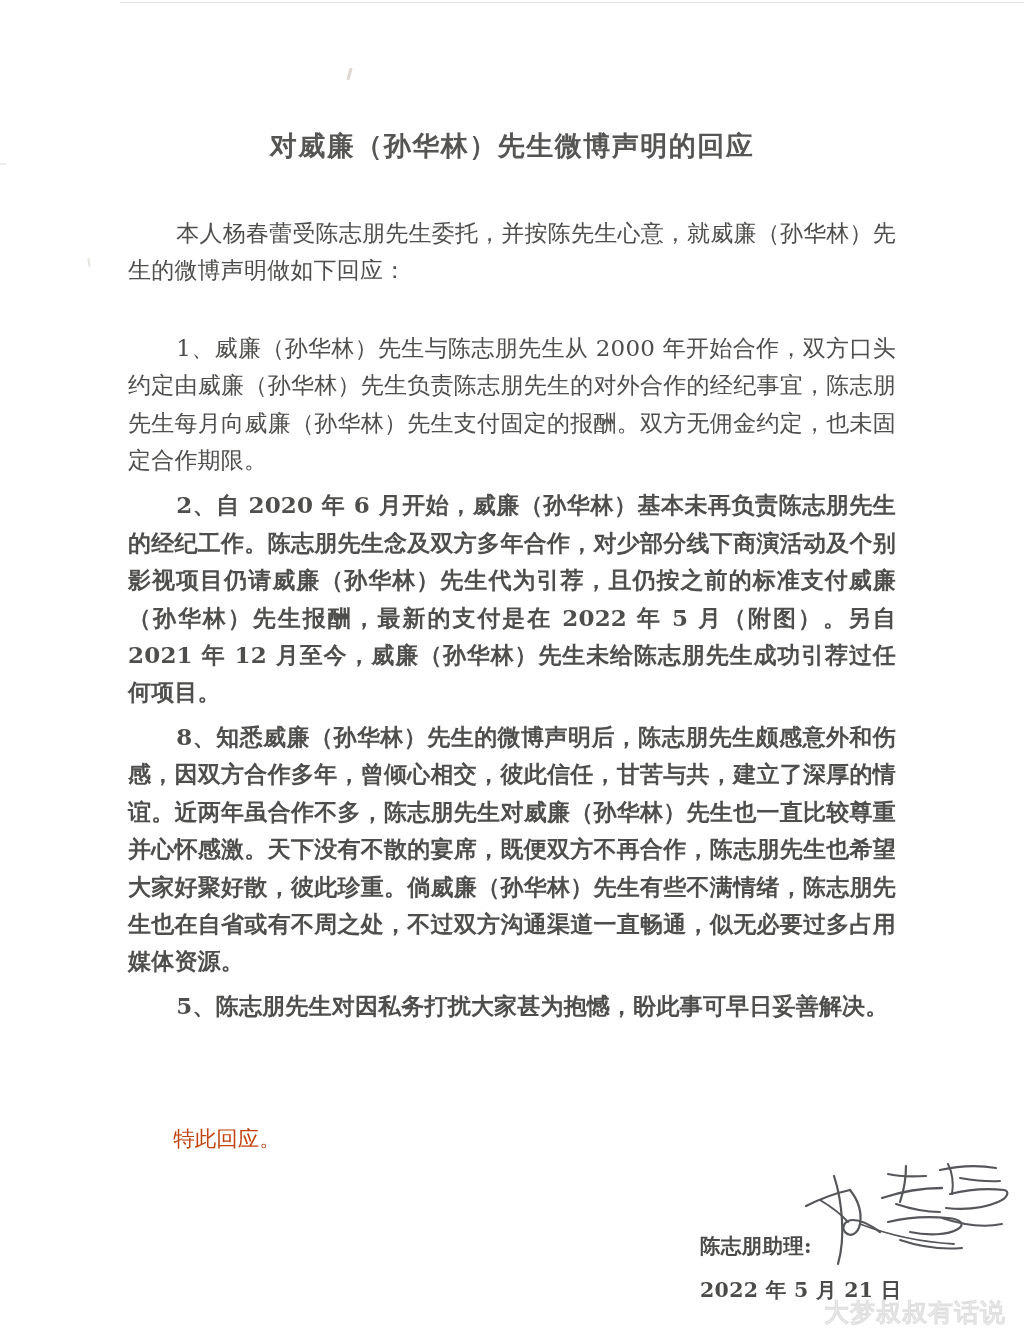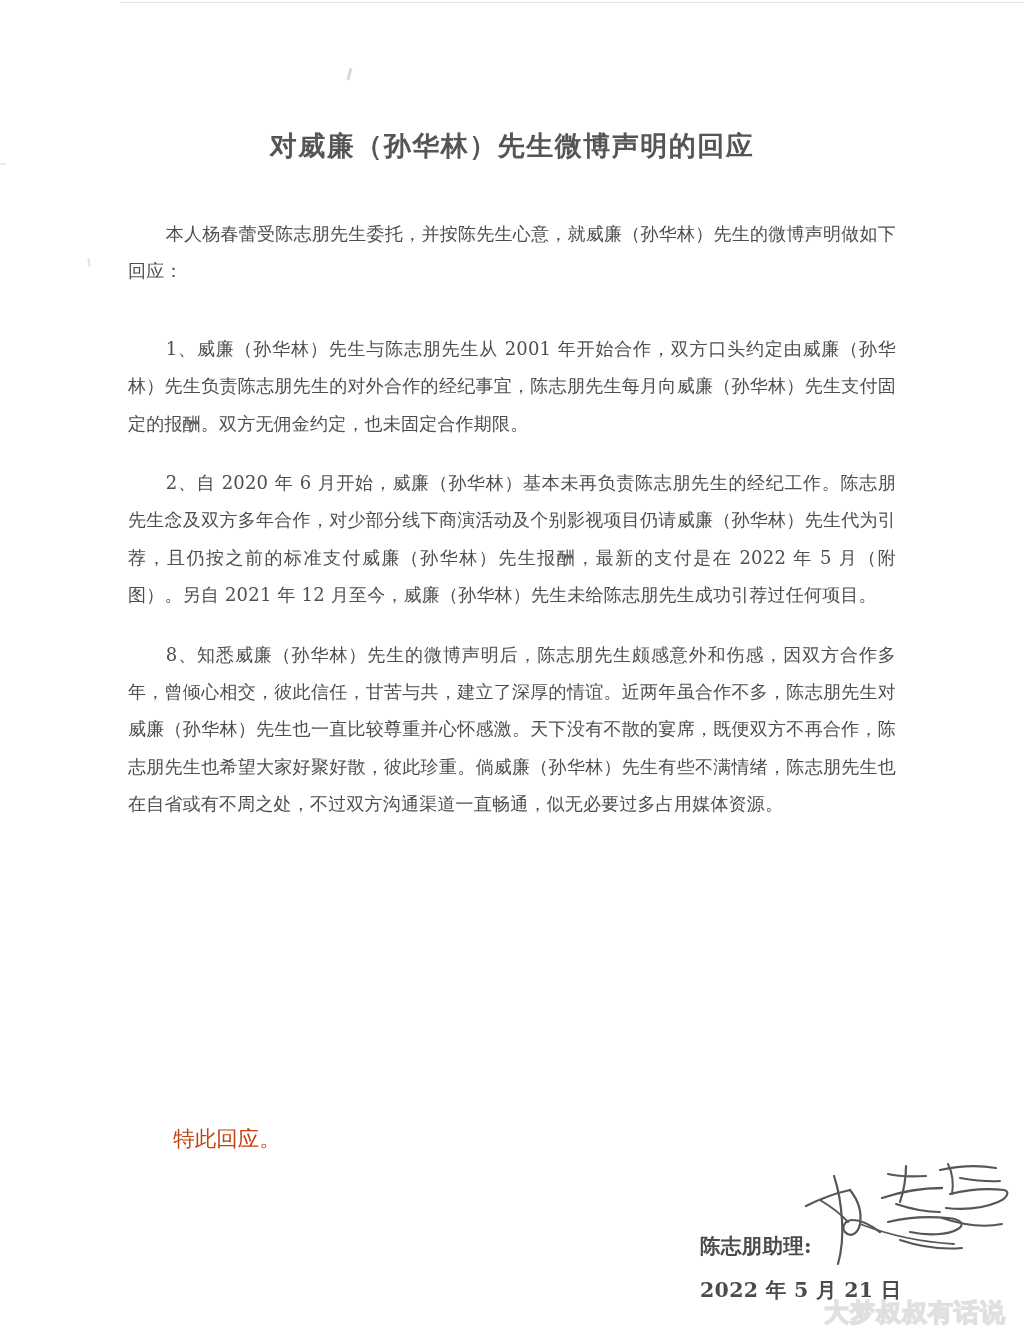--- a/index.html
+++ b/index.html
@@ -72,32 +72,32 @@
   }
 
   .body-text {
     position: absolute;
     top: 215px;
     left: 128px;
     width: 768px;
   }
 
   .para {
-    font-size: 18px;
+    font-size: 23px;
     line-height: 37.4px;
     text-align: justify;
     text-justify: inter-ideograph;
     letter-spacing: 0.2px;
     color: #4e4e4c;
     margin: 0;
   }
   .para.indent {
     text-indent: 2.1em;
   }
-  .para.gap-sm { margin-top: 22px; }
+  .para.gap-sm { margin-top: 7px; font-weight: bold; }
   .para.gap-lg { margin-top: 40px; }
 
   .closing {
     position: absolute;
     top: 1120px;
     left: 128px;
     width: 768px;
     font-size: 21.5px;
     line-height: 37.4px;
     text-indent: 2.1em;
@@ -140,47 +140,48 @@
   .watermark {
     position: absolute;
     bottom: 14px;
     right: 18px;
     font-size: 25px;
     letter-spacing: 1px;
     font-family: "DejaVu Sans", "Liberation Sans", sans-serif;
     color: rgba(255,255,255,0.0);
     -webkit-text-stroke: 1.4px #e0e0e0;
     text-shadow: 0 1px 0 #f6f6f6;
-    font-weight: 700;
+    font-weight: 400;
     white-space: nowrap;
   }
 </style>
 </head>
 <body>
 
 <div class="page">
 
   <div class="scan-top-line"></div>
   <div class="scan-left-speck"></div>
   <div class="scan-speck-a"></div>
   <div class="scan-speck-b"></div>
 
   <div class="doc-title">对威廉（孙华林）先生微博声明的回应</div>
 
   <div class="body-text">
 
     <p class="para indent">本人杨春蕾受陈志朋先生委托，并按陈先生心意，就威廉（孙华林）先生的微博声明做如下回应：</p>
 
-    <p class="para indent gap-lg">1、威廉（孙华林）先生与陈志朋先生从 2001 年开始合作，双方口头约定由威廉（孙华林）先生负责陈志朋先生的对外合作的经纪事宜，陈志朋先生每月向威廉（孙华林）先生支付固定的报酬。双方无佣金约定，也未固定合作期限。</p>
+    <p class="para indent gap-lg">1、威廉（孙华林）先生与陈志朋先生从 2000 年开始合作，双方口头约定由威廉（孙华林）先生负责陈志朋先生的对外合作的经纪事宜，陈志朋先生每月向威廉（孙华林）先生支付固定的报酬。双方无佣金约定，也未固定合作期限。</p>
 
     <p class="para indent gap-sm">2、自 2020 年 6 月开始，威廉（孙华林）基本未再负责陈志朋先生的经纪工作。陈志朋先生念及双方多年合作，对少部分线下商演活动及个别影视项目仍请威廉（孙华林）先生代为引荐，且仍按之前的标准支付威廉（孙华林）先生报酬，最新的支付是在 2022 年 5 月（附图）。另自 2021 年 12 月至今，威廉（孙华林）先生未给陈志朋先生成功引荐过任何项目。</p>
 
 
     <p class="para indent gap-sm">8、知悉威廉（孙华林）先生的微博声明后，陈志朋先生颇感意外和伤感，因双方合作多年，曾倾心相交，彼此信任，甘苦与共，建立了深厚的情谊。近两年虽合作不多，陈志朋先生对威廉（孙华林）先生也一直比较尊重并心怀感激。天下没有不散的宴席，既便双方不再合作，陈志朋先生也希望大家好聚好散，彼此珍重。倘威廉（孙华林）先生有些不满情绪，陈志朋先生也在自省或有不周之处，不过双方沟通渠道一直畅通，似无必要过多占用媒体资源。</p>
 
+    <p class="para indent gap-sm">5、陈志朋先生对因私务打扰大家甚为抱憾，盼此事可早日妥善解决。</p>
 
   </div>
 
   <div class="closing">特此回应。</div>
 
   <div class="signature-block">
 
     <div class="sig-line sig-name-line">陈志朋助理:</div>
 
     <div class="handwritten-signature">

